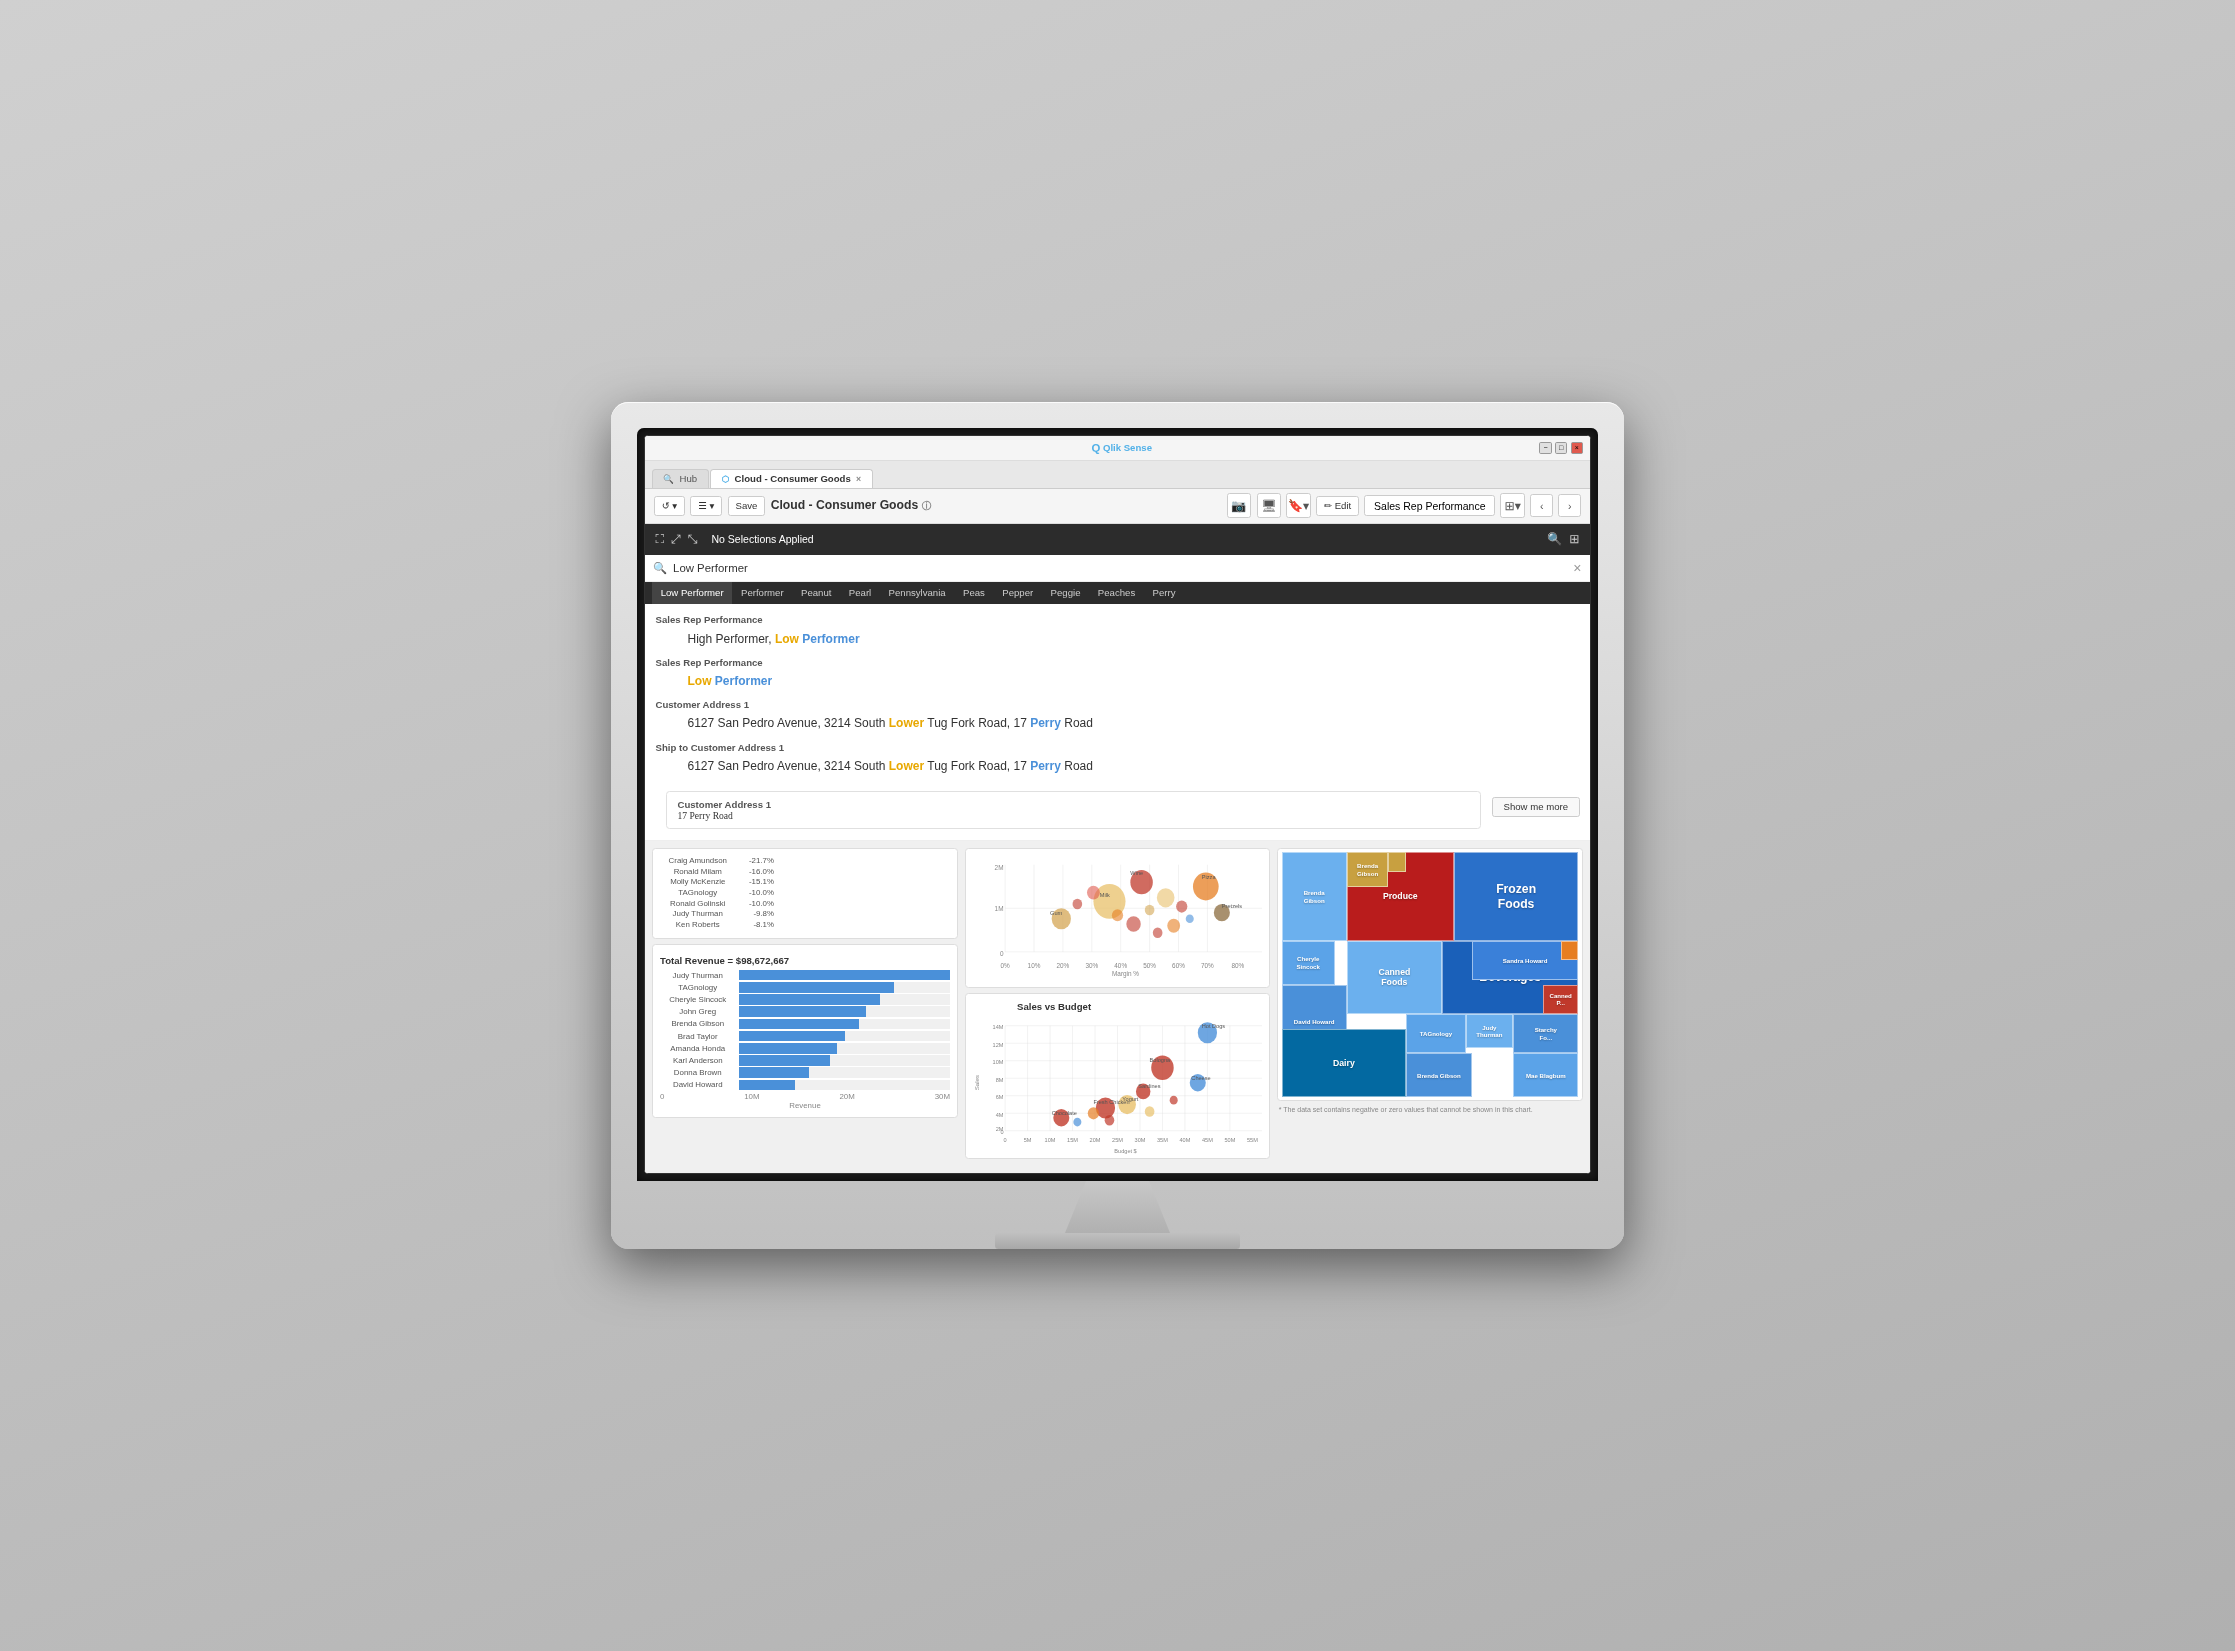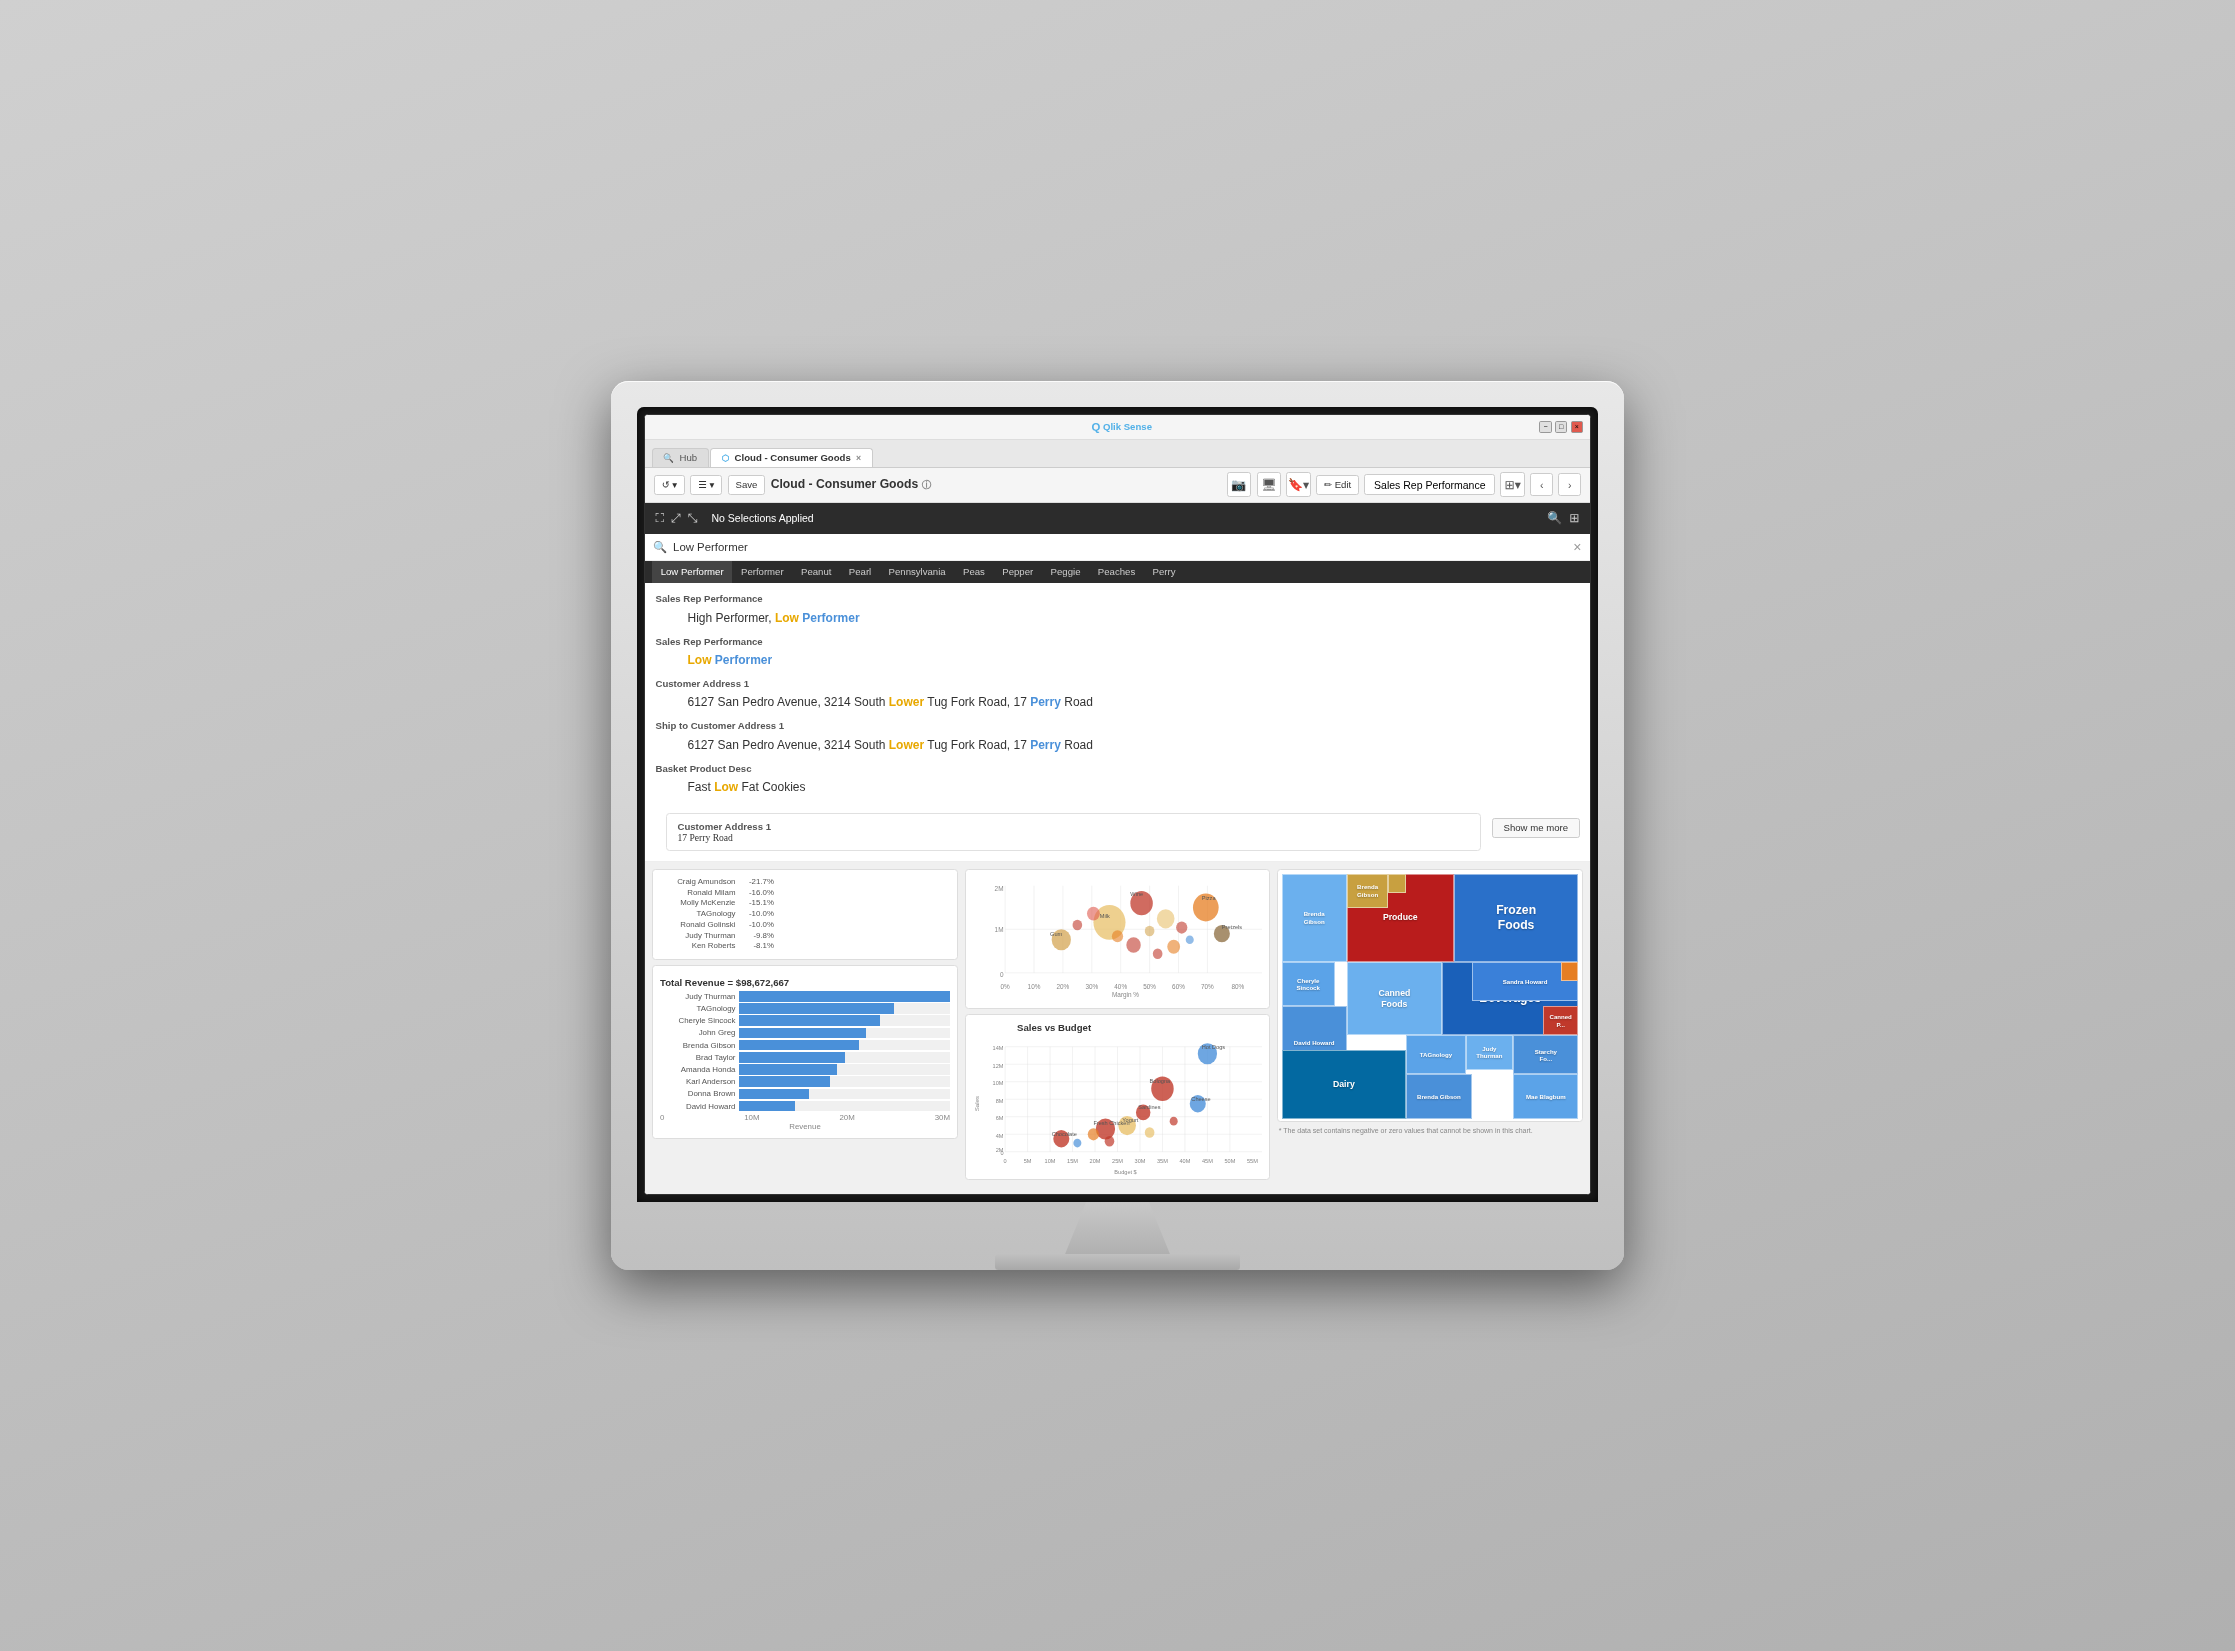--- a/index.html
+++ b/index.html
@@ -266,21 +266,21 @@
       color: #333;
       margin-bottom: 5.2px;
       margin-left: 44px;
     }
     .bar-row {
       display: flex;
       align-items: center;
       margin-bottom: 1.7px;
       font-size: 7.9px;
     }
-    .bar-label { width: 79px; text-align: right; padding-right: 3.5px; color: #555; font-size: 7.9px; white-space: nowrap; overflow: hidden; }
+    .bar-label { width: 79px; text-align: center; padding-right: 3.5px; color: #555; font-size: 7.9px; white-space: nowrap; overflow: hidden; }
     .bar-track { flex: 1; height: 10.5px; background: #f0f0f0; position: relative; }
     .bar-fill { height: 100%; background: #4a90d9; position: absolute; right: 0; }
     .bar-value { width: 35px; text-align: right; padding-left: 2.6px; color: #555; font-size: 7.9px; }
 
     
     .treemap-container {
       position: relative;
       height: 245px;
       overflow: hidden;
     }
@@ -417,24 +417,20 @@
             <span class="result-label">Sales Rep Performance</span><br>
             <span class="result-value"><span class="highlight">Low</span> <span class="highlight-blue">Performer</span></span>
           </div>
           <div class="result-section">
             <span class="result-label">Customer Address 1</span><br>
             <span class="result-value">6127 San Pedro Avenue, 3214 South <span class="highlight">Lower</span> Tug Fork Road, 17 <span class="highlight-blue">Perry</span> Road</span>
           </div>
           <div class="result-section">
             <span class="result-label">Ship to Customer Address 1</span><br>
             <span class="result-value">6127 San Pedro Avenue, 3214 South <span class="highlight">Lower</span> Tug Fork Road, 17 <span class="highlight-blue">Perry</span> Road</span>
-          </div>
-          <div class="result-section">
-            <span class="result-label">Basket Product Desc</span><br>
-            <span class="result-value">Fast <span class="highlight">Low</span> Fat Cookies</span>
           </div>
         </div>
 
         <div style="display:flex; align-items:flex-start; padding: 0 10.5px 7px 10.5px;">
           <div class="address-card" style="flex:1;">
             <div class="address-title">Customer Address 1</div>
             <div class="address-value">17 Perry Road</div>
           </div>
           <div style="margin-top:3.5px;">
             <button class="show-more-btn">Show me more</button>

